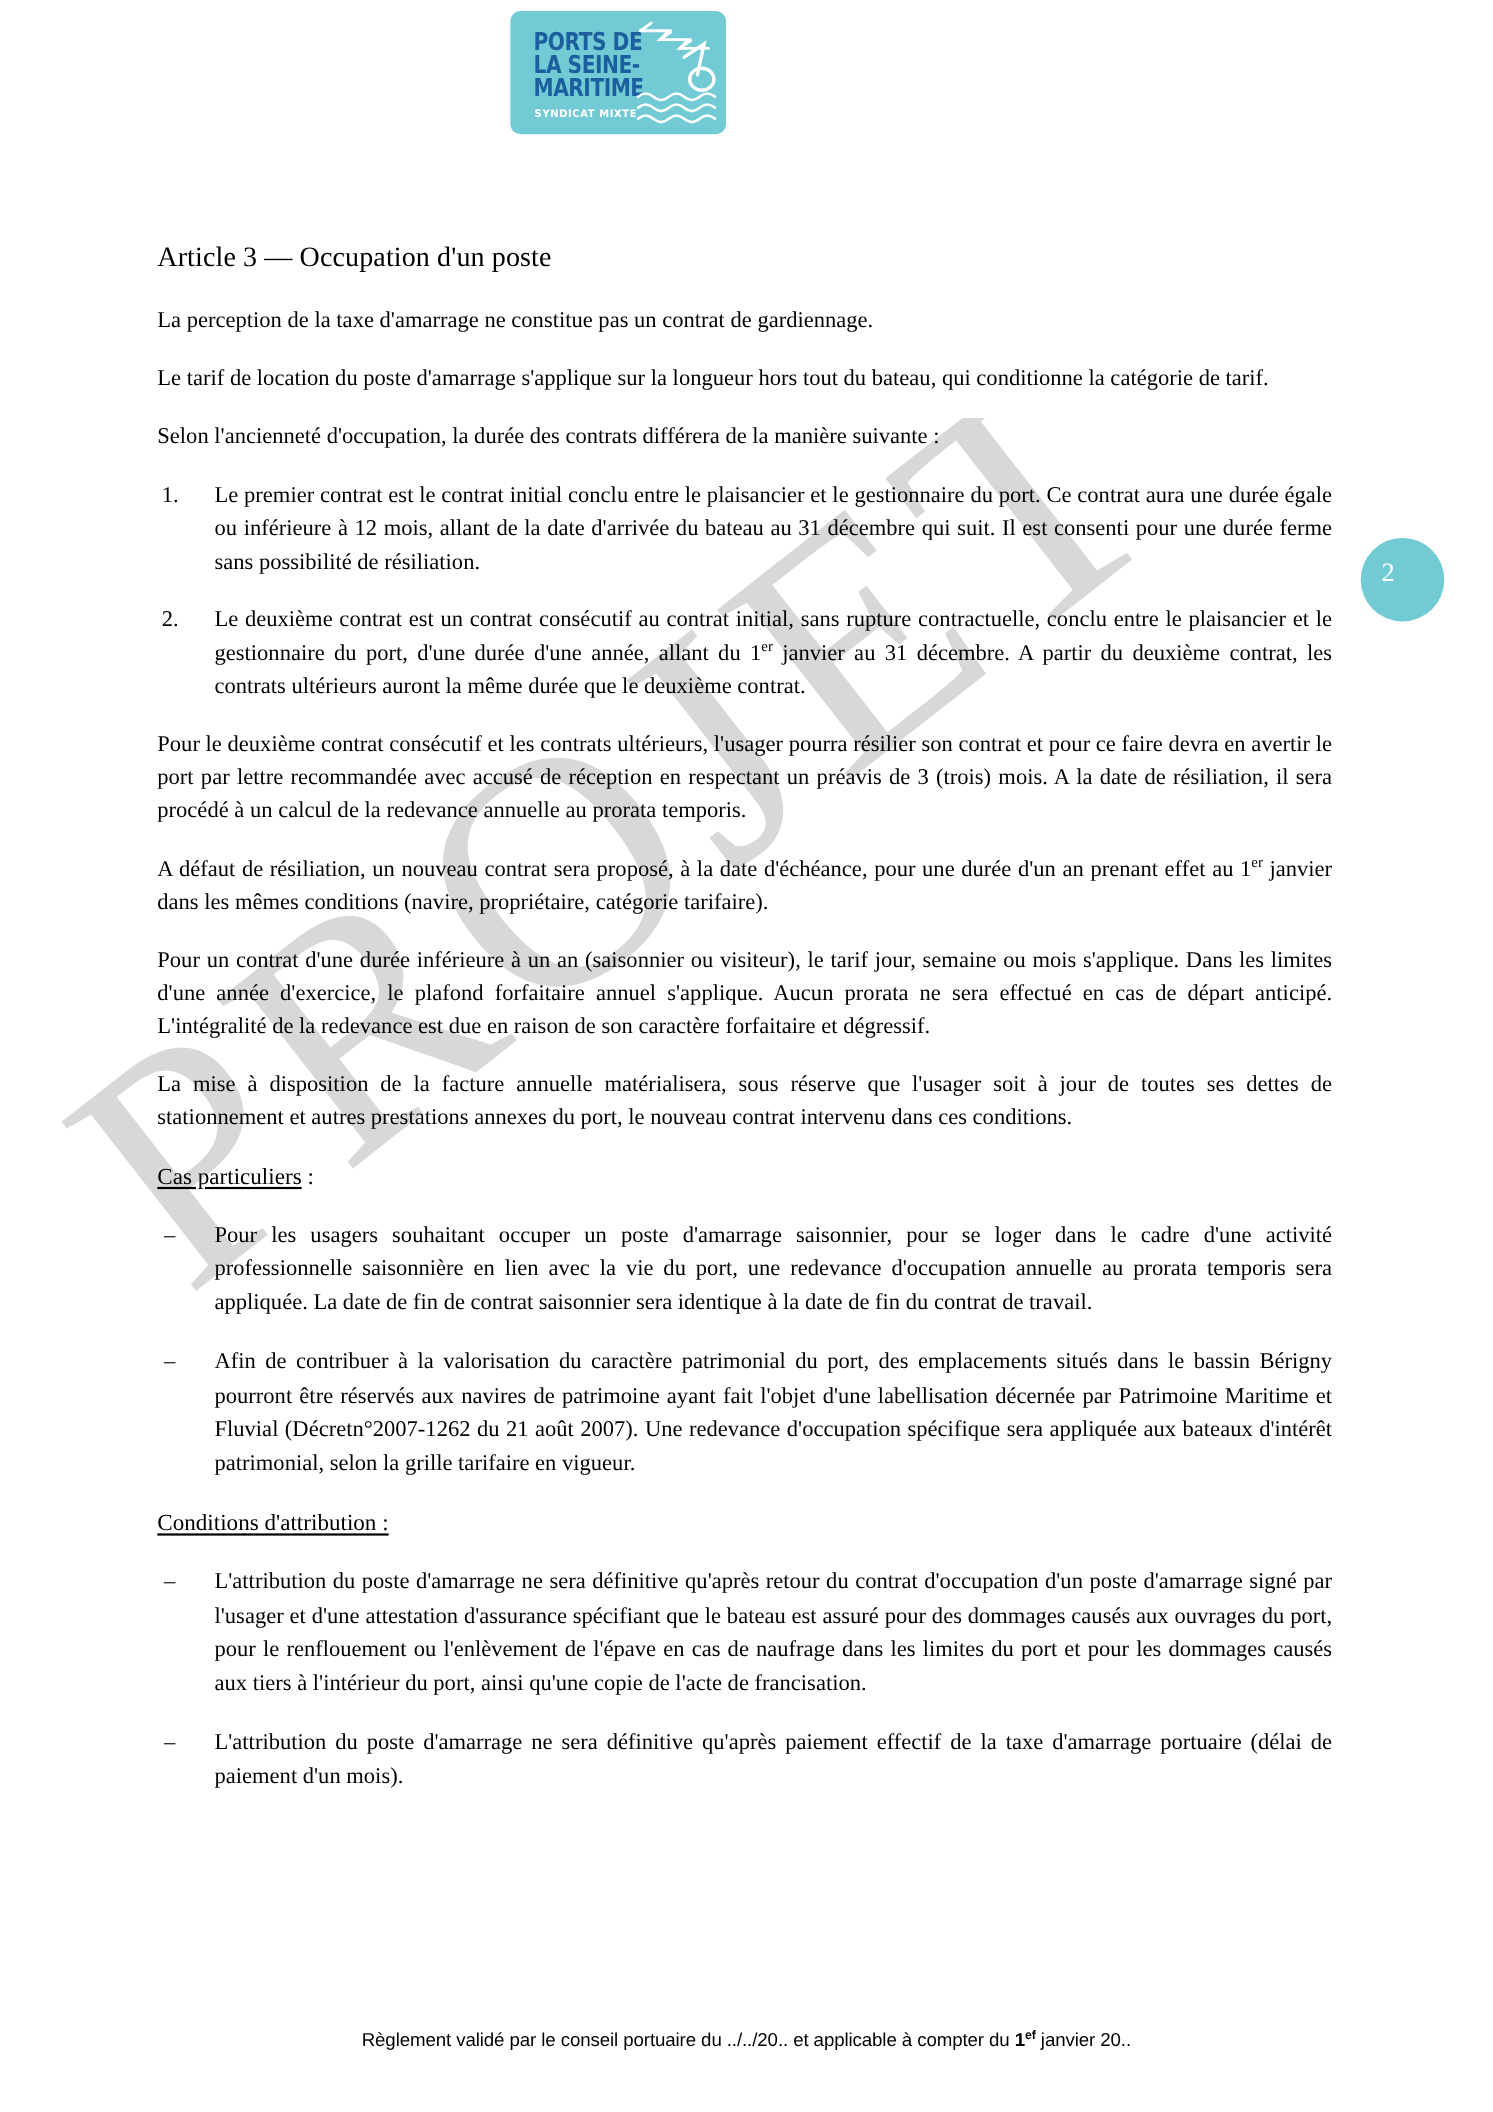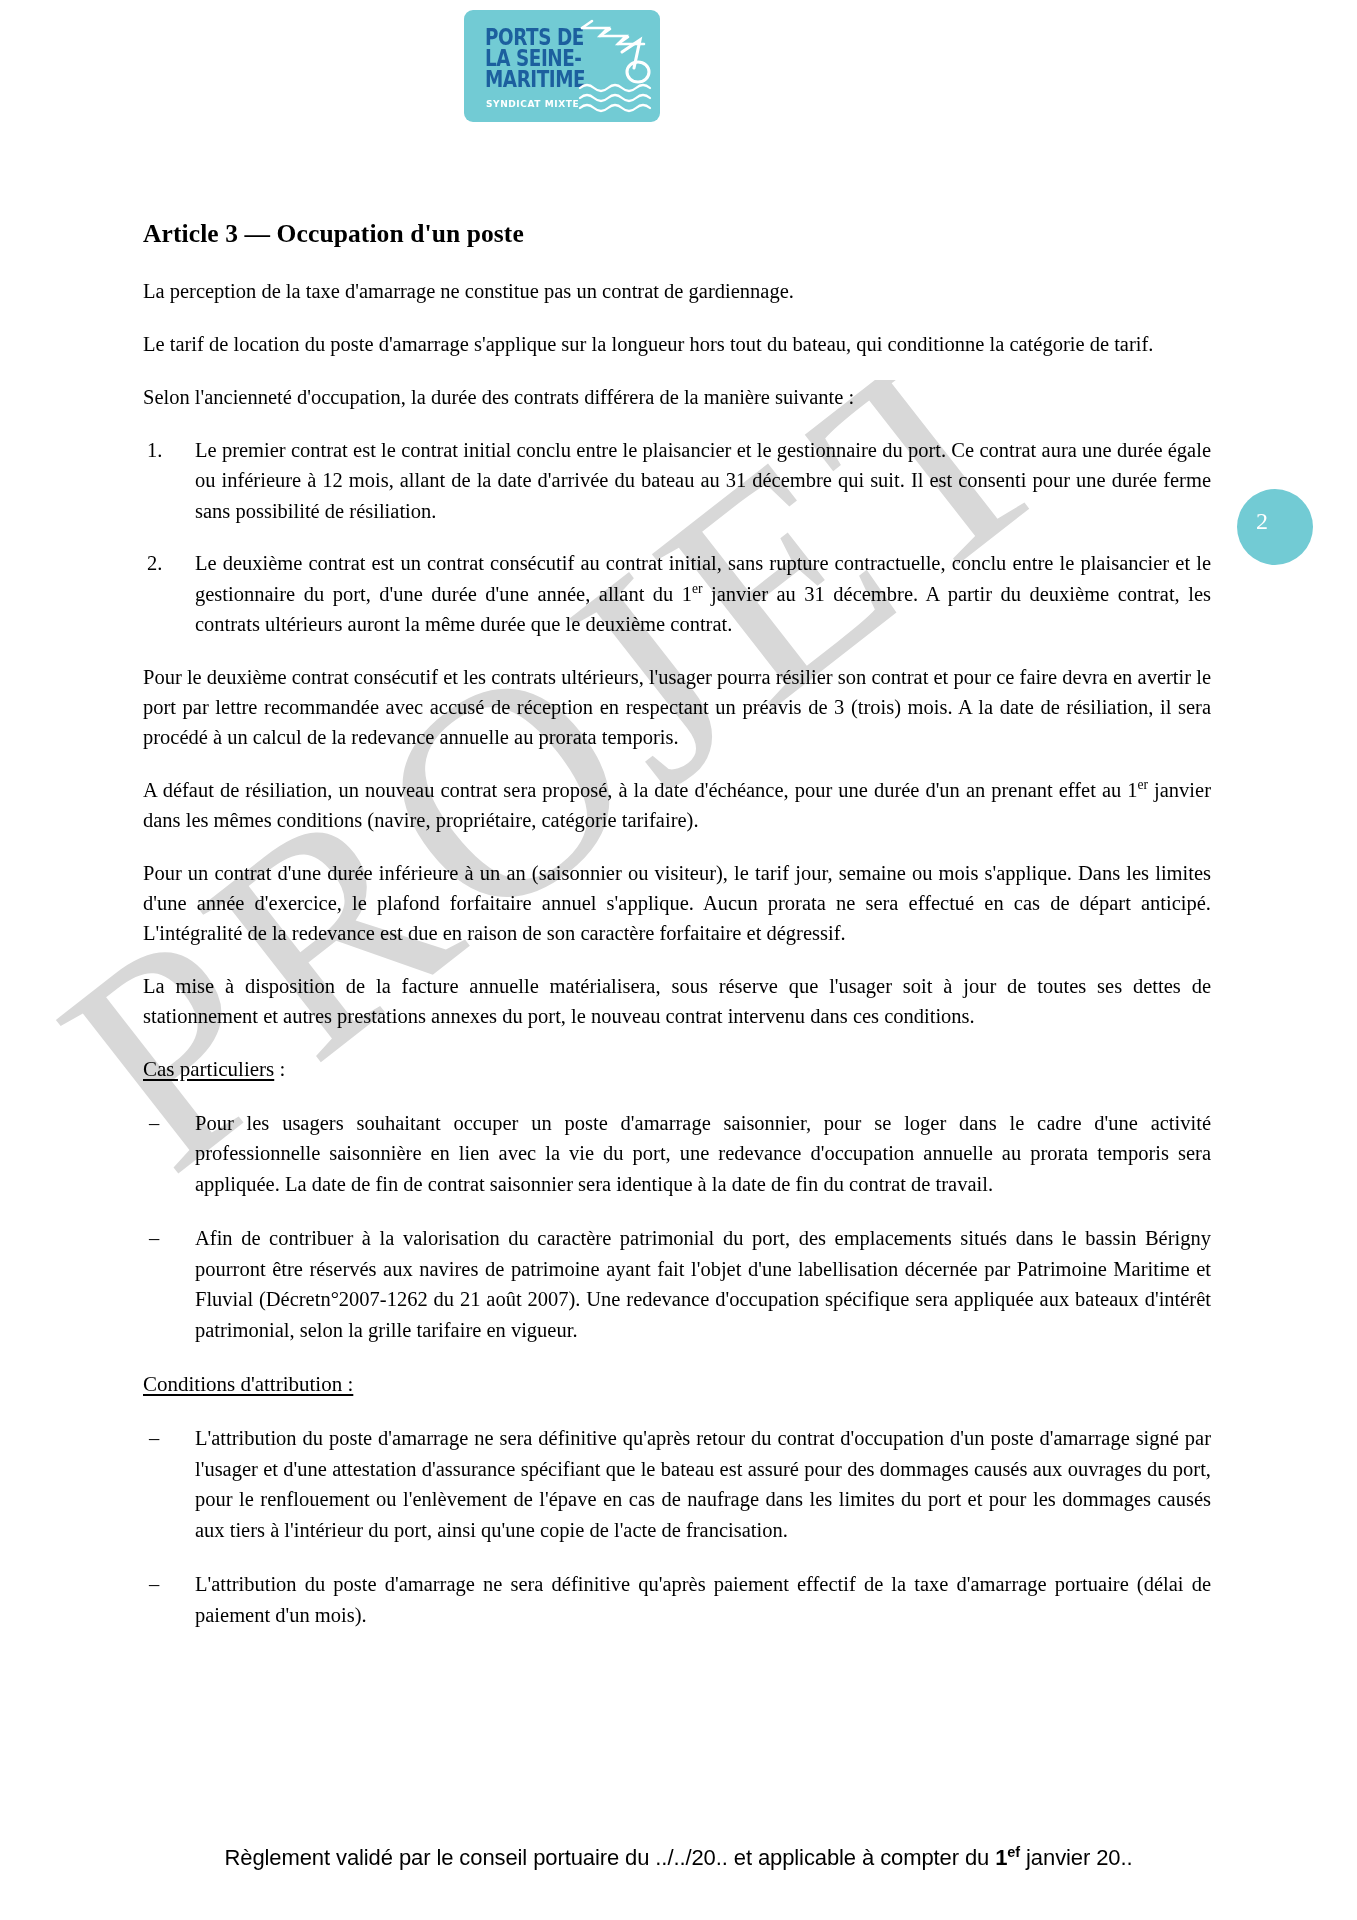--- a/index.html
+++ b/index.html
@@ -134,21 +134,21 @@
   .content {
     position: absolute;
     left: 143px;
     top: 218px;
     width: 1068px;
     z-index: 2;
   }
 
   h1.doc-title {
     font-size: 25.5px;
-    font-weight: 700;
+    font-weight: 400;
     margin: 0 0 26px 0;
     line-height: 1.25;
     letter-spacing: 0.1px;
   }
 
   p.para {
     font-size: 20.5px;
     line-height: 30px;
     margin: 0 0 23px 0;
     text-align: justify;
@@ -222,21 +222,21 @@
   .footer {
     position: absolute;
     left: 0;
     top: 1845px;
     width: 1357px;
     text-align: center;
     z-index: 3;
   }
   .footer .ftxt {
     font-family: "Liberation Sans", "DejaVu Sans", sans-serif;
-    font-size: 22px;
+    font-size: 17px;
     color: #000000;
     letter-spacing: -0.1px;
   }
   .footer .ftxt b { font-weight: 700; }
 </style>
 </head>
 <body>
 
 <div class="page">
 

